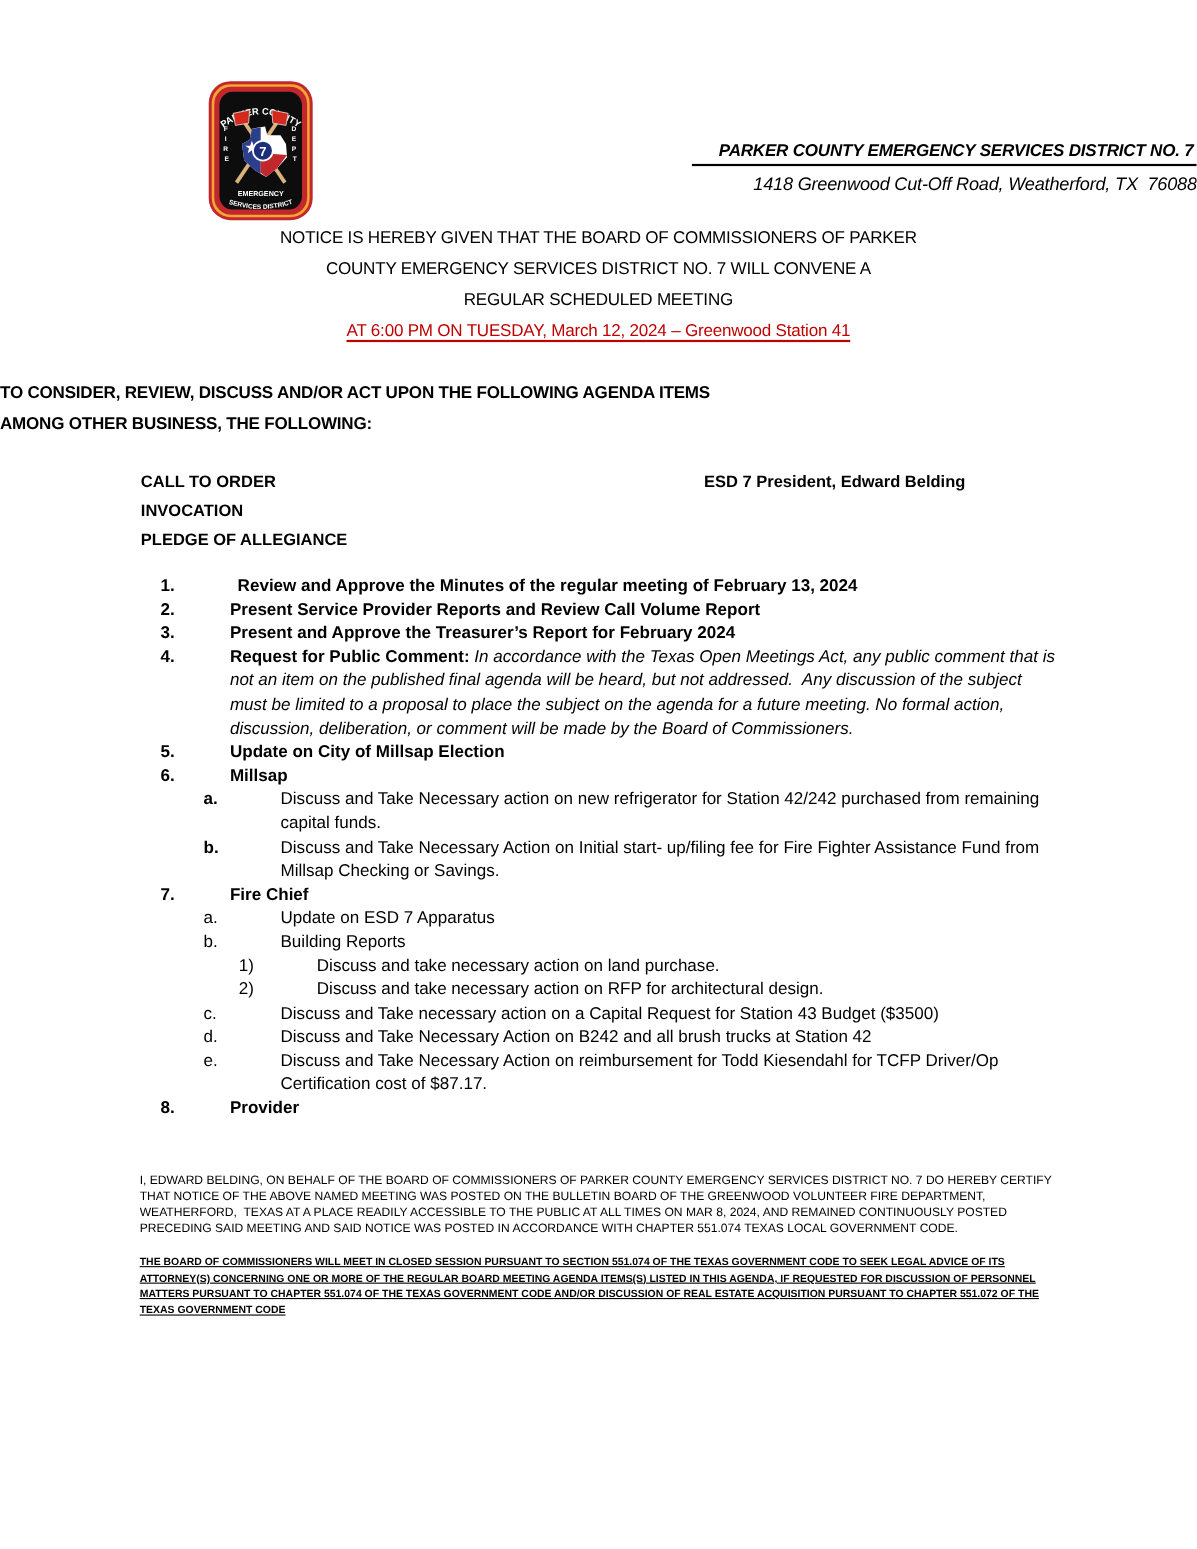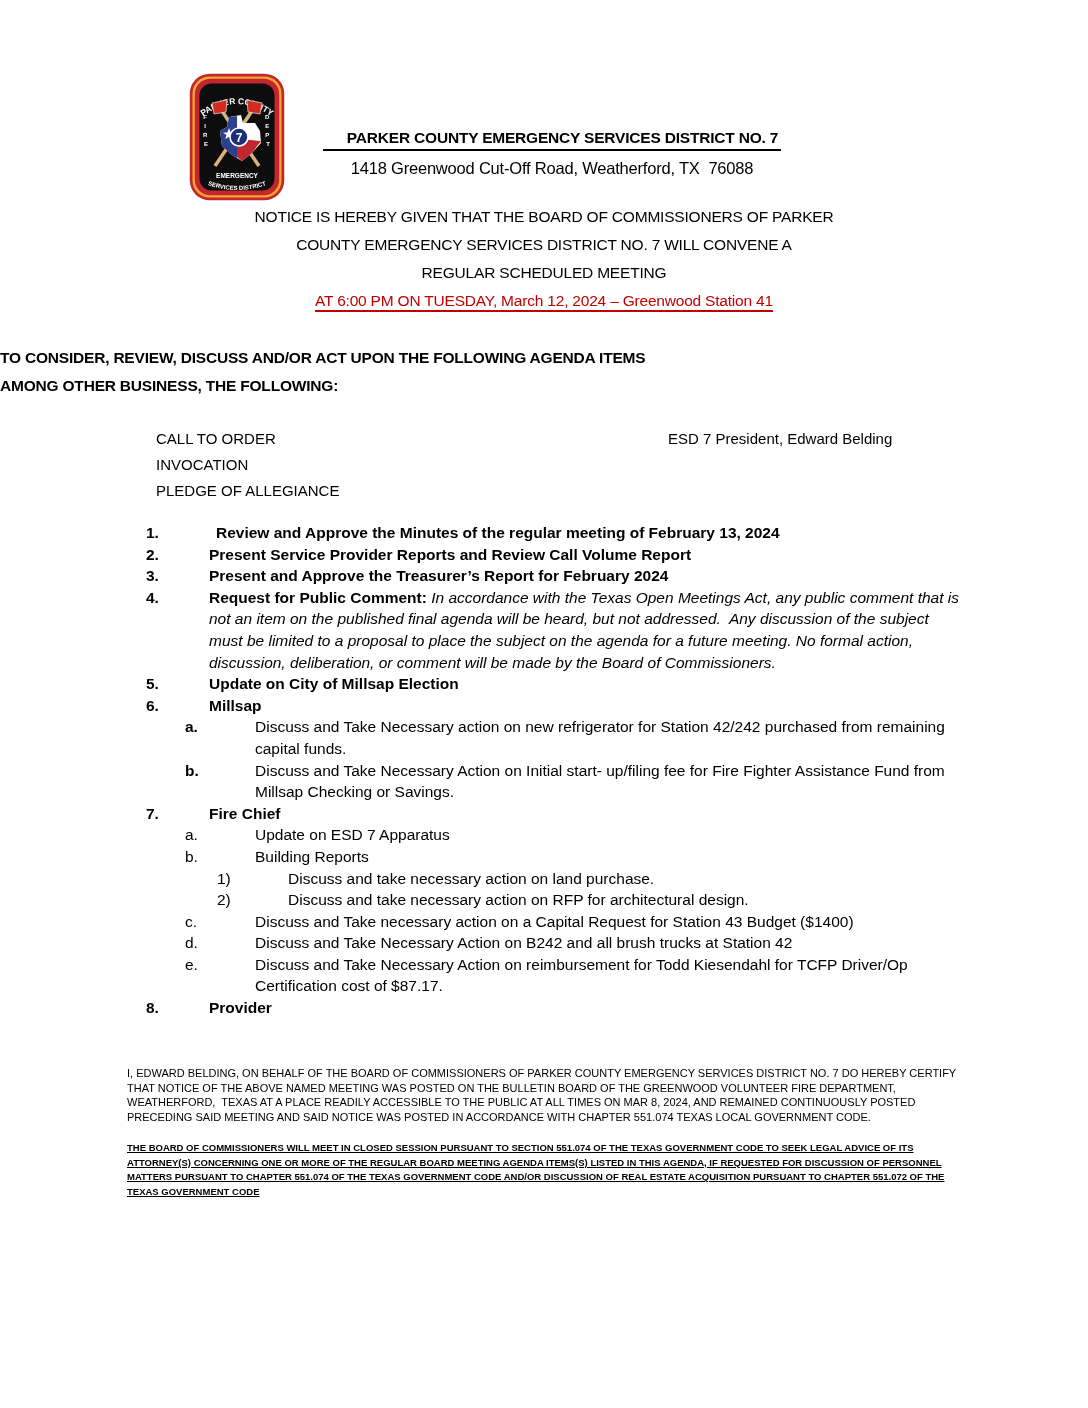--- a/index.html
+++ b/index.html
@@ -2,21 +2,21 @@
 <html><head>
 <meta charset="utf-8">
 <style>
   html,body{margin:0;padding:0;background:#fff;}
   .page{
     position:relative;width:1088px;height:1408px;background:#ffffff;
     font-family:"Liberation Sans",sans-serif;color:#000;overflow:hidden;
   }
   
   .logo{position:absolute;left:189px;top:73px;width:96px;height:128px;}
-  .header-text{position:absolute;left:16px;right:0;top:129px;text-align:center;}
+  .header-text{position:absolute;left:16px;right:0;top:129px;text-align:right;font-style:italic;}
   .org-title{
     display:inline-block;font-size:15.5px;font-weight:bold;letter-spacing:-0.2px;
     border-bottom:2px solid #000;padding:0 3px 2px 24px;
   }
   .org-address{font-size:16.5px;margin-top:8px;letter-spacing:-0.2px;}
   
   .notice{
     position:absolute;left:0;right:0;top:203px;text-align:center;
     font-weight:normal;font-size:15.5px;line-height:28px;letter-spacing:-0.2px;
   }
@@ -24,21 +24,21 @@
     color:#c00000;
     text-decoration:underline;text-decoration-thickness:2px;text-underline-offset:4px;
   }
   
   .purpose{
     position:absolute;left:0;right:0;top:344px;
     font-weight:bold;font-size:15.5px;line-height:28px;letter-spacing:-0.2px;
   }
   
   .opening{position:absolute;left:128px;width:833px;top:426px;
-    font-weight:normal;font-size:15px;line-height:26px;margin-left:28px;}
+    font-weight:bold;font-size:15px;line-height:26px;}
   .opening .row1{position:relative;}
   .president{position:absolute;left:512px;top:0;}
   
   .agenda{position:absolute;left:128px;width:833px;top:522px;
     font-size:15.5px;line-height:21.6px;}
   .r{display:flex;align-items:flex-start;}
   .l1{padding-left:18px;}
   .l1 .m{flex:0 0 25px;}
   .l2{padding-left:57px;}
   .l2 .m{flex:0 0 32px;}
@@ -181,21 +181,21 @@
     <div class="r l3">
       <span class="m">1)</span>
       <div class="t">Discuss and take necessary action on land purchase.</div>
     </div>
     <div class="r l3">
       <span class="m">2)</span>
       <div class="t">Discuss and take necessary action on RFP for architectural design.</div>
     </div>
     <div class="r l2">
       <span class="m">c.</span>
-      <div class="t">Discuss and Take necessary action on a Capital Request for Station 43 Budget ($1400)</div>
+      <div class="t">Discuss and Take necessary action on a Capital Request for Station 43 Budget ($3500)</div>
     </div>
     <div class="r l2">
       <span class="m">d.</span>
       <div class="t">Discuss and Take Necessary Action on B242 and all brush trucks at Station 42</div>
     </div>
     <div class="r l2">
       <span class="m">e.</span>
       <div class="t">Discuss and Take Necessary Action on reimbursement for Todd Kiesendahl for TCFP Driver/Op Certification cost of $87.17.</div>
     </div>
     <div class="r l1">

